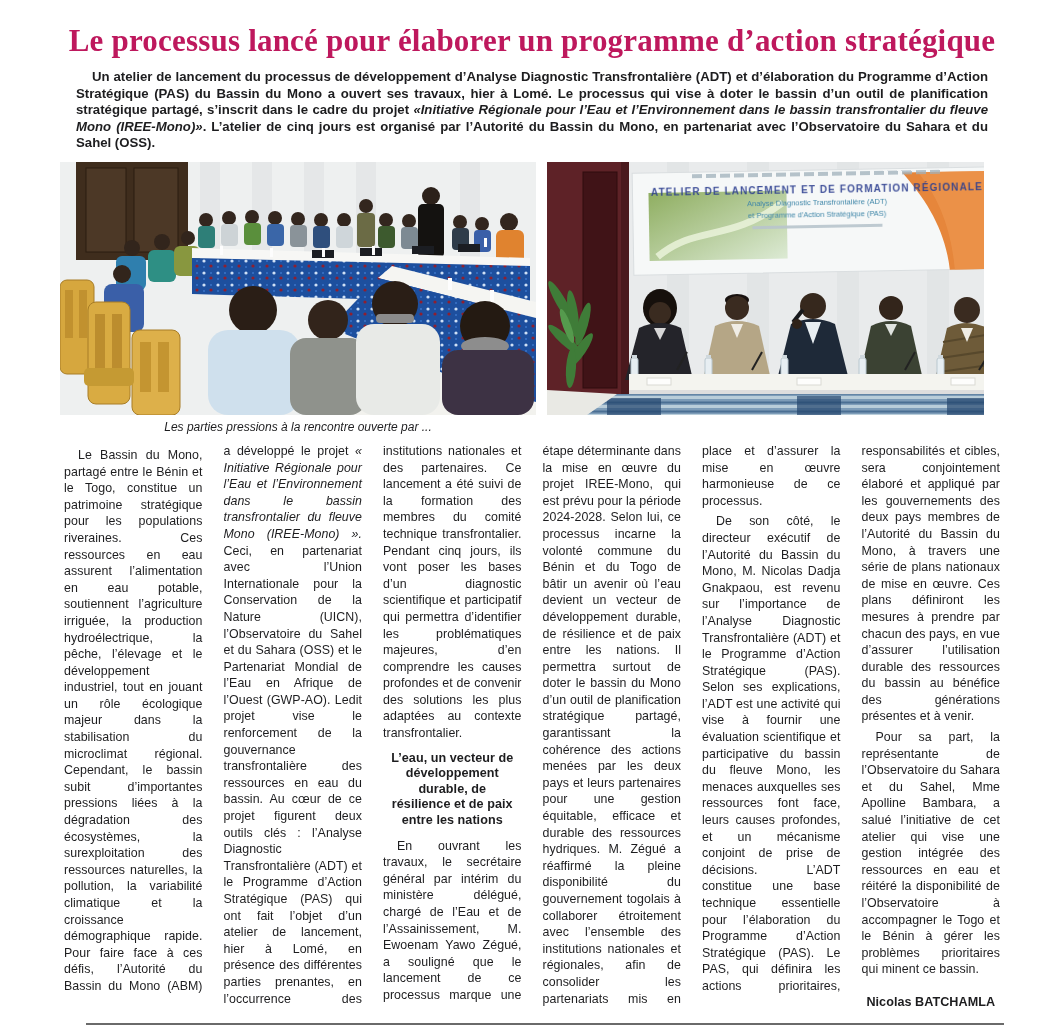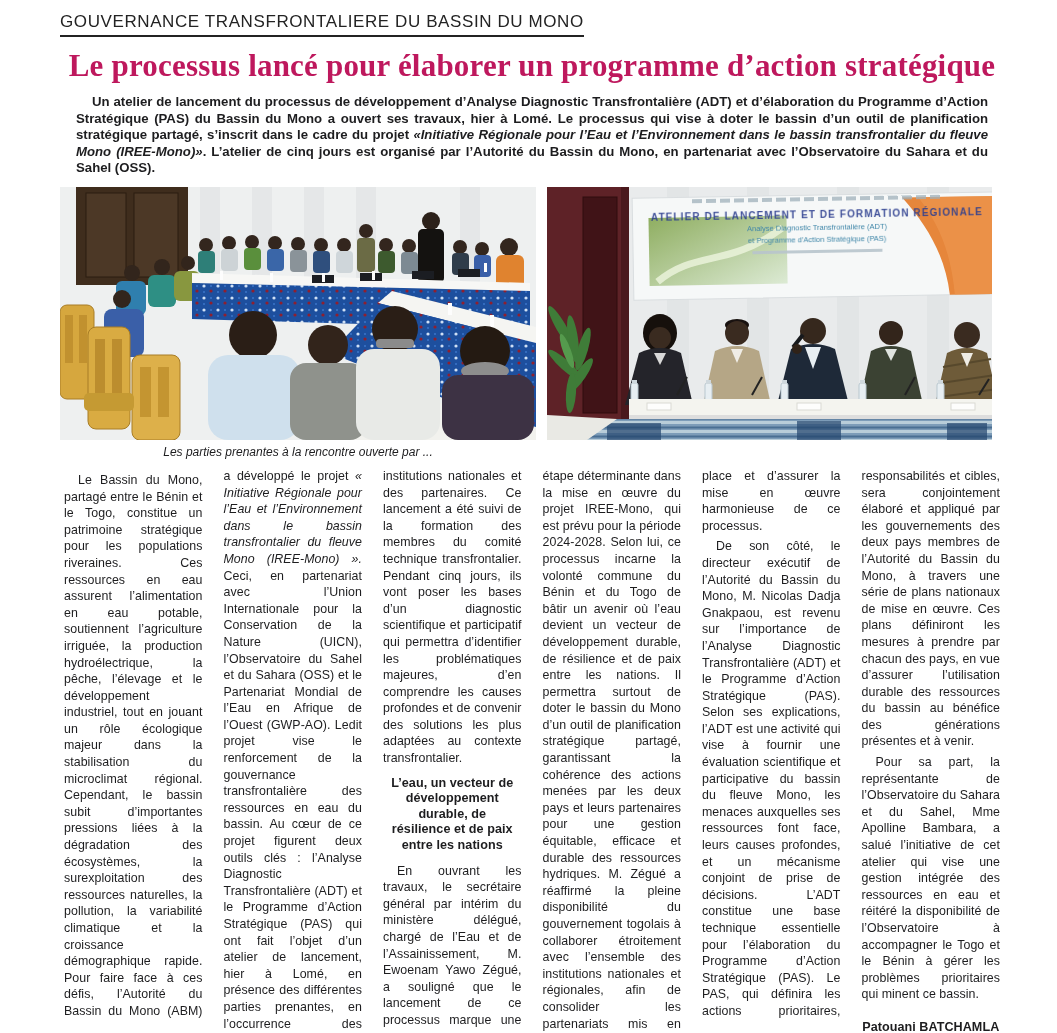--- a/index.html
+++ b/index.html
@@ -17,21 +17,21 @@
     margin:10px 0 10px;letter-spacing:.2px;color:#be185d;font-family:Liberation Serif, serif;
   }
   p.lead{
     margin:2px 16px 10px;font-weight:700;font-size:13.2px;line-height:16.6px;
     text-align:justify;text-indent:16px;
   }
   p.lead .it{font-style:italic;}
   .photos{display:flex;gap:11px;margin-top:2px;}
   figure{margin:0;}
   .photo{position:relative;width:476px;height:253px;overflow:hidden;background:#e8eaea;}
-  .photo.right{width:437px;padding-left:8px;}
+  .photo.right{width:437px;}
   .photo svg{position:absolute;inset:0;display:block;}
   figcaption{font-style:italic;font-size:12px;text-align:center;margin-top:5px;color:#1d1d1f;}
   .banner-text{
     position:absolute;left:96px;top:10px;width:348px;text-align:center;
     transform:rotate(-1deg);z-index:2;
   }
   .banner-tinyline{
     height:4px;width:250px;margin:0 auto 8px;opacity:.75;
     background:repeating-linear-gradient(90deg,#9fb0ba 0 10px,transparent 10px 14px);
   }
@@ -53,23 +53,20 @@
     margin:9px 9px;text-indent:0;
   }
   p.byline{font-weight:700;text-align:center;margin-top:16px;text-indent:0;font-size:12.6px;}
   .bottom-rule{margin:12px 0 0 26px;height:2px;background:#6a6a6a;}
 </style>
 </head>
 <body>
 
 <div class="content">
 
-  <div>
-    <span class="kicker">GOUVERNANCE TRANSFRONTALIERE DU BASSIN DU MONO</span>
-  </div>
 
   <h1 class="headline">Le processus lancé pour élaborer un programme d’action stratégique</h1>
 
   <p class="lead"><span>Un atelier de lancement du processus de développement d’Analyse Diagnostic Transfrontalière (ADT) et d’élaboration du Programme d’Action Stratégique (PAS) du Bassin du Mono a ouvert ses travaux, hier à Lomé. Le processus qui vise à doter le bassin d’un outil de planification stratégique partagé, s’inscrit dans le cadre du projet </span><span class="it">«Initiative Régionale pour l’Eau et l’Environnement dans le bassin transfrontalier du fleuve Mono (IREE-Mono)»</span><span>. L’atelier de cinq jours est organisé par l’Autorité du Bassin du Mono, en partenariat avec l’Observatoire du Sahara et du Sahel (OSS).</span></p>
 
   <div class="photos">
 
     <figure>
       <div class="photo">
         <svg width="476" height="253" viewBox="0 0 476 253" preserveAspectRatio="none">
@@ -177,21 +174,21 @@
             <rect x="230" y="176" width="76" height="77" rx="16" fill="#8f928c"></rect>
             <circle cx="335" cy="142" r="23" fill="#2a1e16"></circle>
             <rect x="316" y="152" width="38" height="9" rx="4" fill="#8b8b8b"></rect>
             <rect x="296" y="162" width="84" height="91" rx="18" fill="#e8eae7"></rect>
             <circle cx="425" cy="164" r="25" fill="#241a12"></circle>
             <ellipse cx="425" cy="184" rx="24" ry="9" fill="#8d8d8d"></ellipse>
             <rect x="382" y="188" width="92" height="65" rx="16" fill="#3d3244"></rect>
           </g>
         </svg>
       </div>
-      <figcaption>Les parties prenantes à la rencontre ouverte par ...</figcaption>
+      <figcaption>Les parties pressions à la rencontre ouverte par ...</figcaption>
     </figure>
 
     <figure>
       <div class="photo right">
         <svg width="457" height="253" viewBox="0 0 457 253" preserveAspectRatio="none">
           <defs>
             <pattern id="stripes" width="10" height="9" patternUnits="userSpaceOnUse">
               <rect width="10" height="9" fill="#7d9cb8"></rect>
               <rect width="10" height="3" fill="#b9cdd9"></rect>
               <rect y="5.5" width="10" height="2" fill="#4a6f93"></rect>
@@ -291,18 +288,18 @@
     </figure>
 
   </div>
 
   <div class="columns">
     <p><span>Le Bassin du Mono, partagé entre le Bénin et le Togo, constitue un patrimoine stratégique pour les populations riveraines. Ces ressources en eau assurent l’alimentation en eau potable, soutiennent l’agriculture irriguée, la production hydroélectrique, la pêche, l’élevage et le développement industriel, tout en jouant un rôle écologique majeur dans la stabilisation du microclimat régional. Cependant, le bassin subit d’importantes pressions liées à la dégradation des écosystèmes, la surexploitation des ressources naturelles, la pollution, la variabilité climatique et la croissance démographique rapide. Pour faire face à ces défis, l’Autorité du Bassin du Mono (ABM) a développé le projet </span><span class="it">« Initiative Régionale pour l’Eau et l’Environnement dans le bassin transfrontalier du fleuve Mono (IREE-Mono) ».</span><span> Ceci, en partenariat avec l’Union Internationale pour la Conservation de la Nature (UICN), l’Observatoire du Sahel et du Sahara (OSS) et le Partenariat Mondial de l’Eau en Afrique de l’Ouest (GWP-AO). Ledit projet vise le renforcement de la gouvernance transfrontalière des ressources en eau du bassin. Au cœur de ce projet figurent deux outils clés : l’Analyse Diagnostic Transfrontalière (ADT) et le Programme d’Action Stratégique (PAS) qui ont fait l’objet d’un atelier de lancement, hier à Lomé, en présence des différentes parties prenantes, en l’occurrence des institutions nationales et des partenaires. Ce lancement a été suivi de la formation des membres du comité technique transfrontalier. Pendant cinq jours, ils vont poser les bases d’un diagnostic scientifique et participatif qui permettra d’identifier les problématiques majeures, d’en comprendre les causes profondes et de convenir des solutions les plus adaptées au contexte transfrontalier.</span></p>
     <h3 class="subhead">L’eau, un vecteur de développement durable, de résilience et de paix entre les nations</h3>
     <p>En ouvrant les travaux, le secrétaire général par intérim du ministère délégué, chargé de l’Eau et de l’Assainissement, M. Ewoenam Yawo Zégué, a souligné que le lancement de ce processus marque une étape déterminante dans la mise en œuvre du projet IREE-Mono, qui est prévu pour la période 2024-2028. Selon lui, ce processus incarne la volonté commune du Bénin et du Togo de bâtir un avenir où l’eau devient un vecteur de développement durable, de résilience et de paix entre les nations. Il permettra surtout de doter le bassin du Mono d’un outil de planification stratégique partagé, garantissant la cohérence des actions menées par les deux pays et leurs partenaires pour une gestion équitable, efficace et durable des ressources hydriques. M. Zégué a réaffirmé la pleine disponibilité du gouvernement togolais à collaborer étroitement avec l’ensemble des institutions nationales et régionales, afin de consolider les partenariats mis en place et d’assurer la mise en œuvre harmonieuse de ce processus.</p>
     <p>De son côté, le directeur exécutif de l’Autorité du Bassin du Mono, M. Nicolas Dadja Gnakpaou, est revenu sur l’importance de l’Analyse Diagnostic Transfrontalière (ADT) et le Programme d’Action Stratégique (PAS). Selon ses explications, l’ADT est une activité qui vise à fournir une évaluation scientifique et participative du bassin du fleuve Mono, les menaces auxquelles ses ressources font face, leurs causes profondes, et un mécanisme conjoint de prise de décisions. L’ADT constitue une base technique essentielle pour l’élaboration du Programme d’Action Stratégique (PAS). Le PAS, qui définira les actions prioritaires, responsabilités et cibles, sera conjointement élaboré et appliqué par les gouvernements des deux pays membres de l’Autorité du Bassin du Mono, à travers une série de plans nationaux de mise en œuvre. Ces plans définiront les mesures à prendre par chacun des pays, en vue d’assurer l’utilisation durable des ressources du bassin au bénéfice des générations présentes et à venir.</p>
     <p>Pour sa part, la représentante de l’Observatoire du Sahara et du Sahel, Mme Apolline Bambara, a salué l’initiative de cet atelier qui vise une gestion intégrée des ressources en eau et réitéré la disponibilité de l’Observatoire à accompagner le Togo et le Bénin à gérer les problèmes prioritaires qui minent ce bassin.</p>
-    <p class="byline">Patouani BATCHAMLA</p>
+    <p class="byline">Nicolas BATCHAMLA</p>
   </div>
 
   <div class="bottom-rule"></div>
 
 </div>
 
 </body></html>

